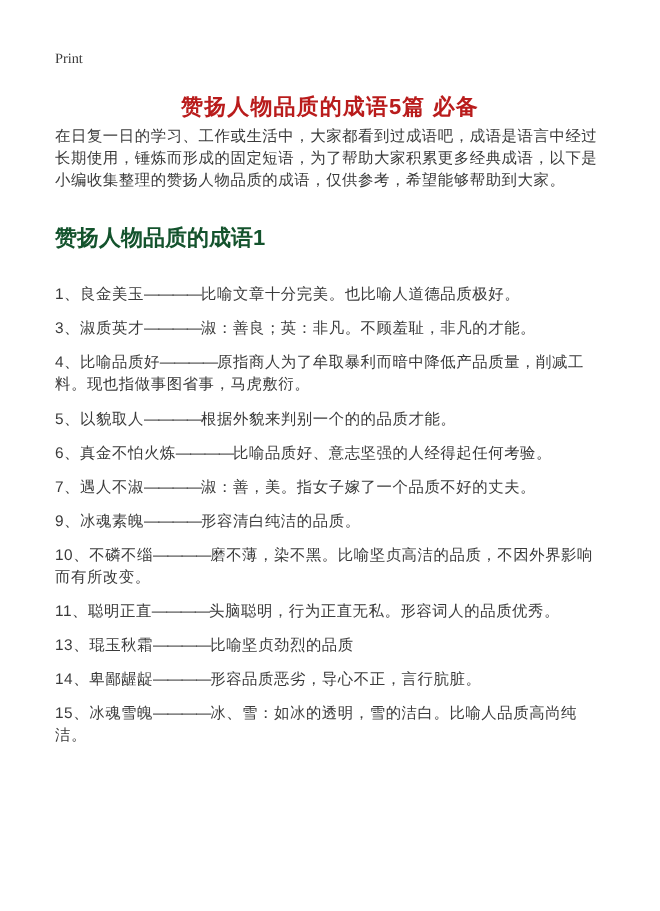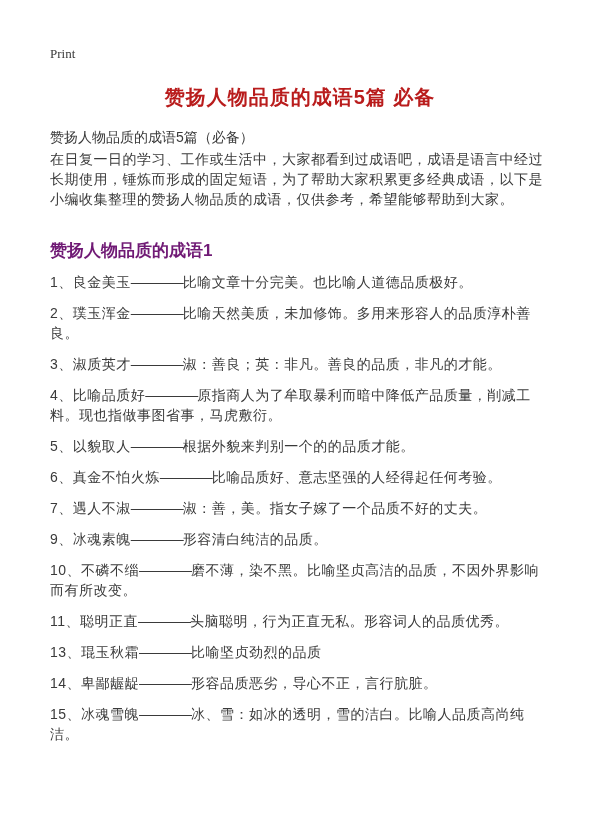--- a/index.html
+++ b/index.html
@@ -41,27 +41,27 @@
     font-size: 14px;
     margin: 18px 0 0 0;
   }
   .intro {
     font-size: 14px;
     line-height: 20px;
     margin: 2px 0 0 0;
     letter-spacing: 0.5px;
   }
   .section-heading {
-    font-size: 17px;
+    font-size: 20px;
     font-weight: bold;
     margin: 30px 0 0 0;
-    color: #701a75;
+    color: #14532d;
   }
   .items {
-    margin-top: 10px;
+    margin-top: 27px;
   }
   .item {
     font-size: 14px;
     line-height: 20px;
     margin: 0 0 11px 0;
     letter-spacing: 0.5px;
   }
   .item .sep {
     letter-spacing: -1px;
     white-space: nowrap;
@@ -69,30 +69,28 @@
 </style>
 </head>
 <body>
 
 <div class="page">
 
   <span class="print-label">Print</span>
 
   <h1 class="doc-title">赞扬人物品质的成语5篇 必备</h1>
 
-  <p class="doc-subtitle">赞扬人物品质的成语5篇（必备）</p>
 
   <p class="intro">在日复一日的学习、工作或生活中，大家都看到过成语吧，成语是语言中经过长期使用，锤炼而形成的固定短语，为了帮助大家积累更多经典成语，以下是小编收集整理的赞扬人物品质的成语，仅供参考，希望能够帮助到大家。</p>
 
   <h2 class="section-heading">赞扬人物品质的成语1</h2>
 
   <div class="items">
       <p class="item"><span>1、</span><span>良金美玉</span><span class="sep">————</span><span>比喻文章十分完美。也比喻人道德品质极好。</span></p>
-      <p class="item"><span>2、</span><span>璞玉浑金</span><span class="sep">————</span><span>比喻天然美质，未加修饰。多用来形容人的品质淳朴善良。</span></p>
-      <p class="item"><span>3、</span><span>淑质英才</span><span class="sep">————</span><span>淑：善良；英：非凡。善良的品质，非凡的才能。</span></p>
+      <p class="item"><span>3、</span><span>淑质英才</span><span class="sep">————</span><span>淑：善良；英：非凡。不顾羞耻，非凡的才能。</span></p>
       <p class="item"><span>4、</span><span>比喻品质好</span><span class="sep">————</span><span>原指商人为了牟取暴利而暗中降低产品质量，削减工料。现也指做事图省事，马虎敷衍。</span></p>
       <p class="item"><span>5、</span><span>以貌取人</span><span class="sep">————</span><span>根据外貌来判别一个的的品质才能。</span></p>
       <p class="item"><span>6、</span><span>真金不怕火炼</span><span class="sep">————</span><span>比喻品质好、意志坚强的人经得起任何考验。</span></p>
       <p class="item"><span>7、</span><span>遇人不淑</span><span class="sep">————</span><span>淑：善，美。指女子嫁了一个品质不好的丈夫。</span></p>
       <p class="item"><span>9、</span><span>冰魂素魄</span><span class="sep">————</span><span>形容清白纯洁的品质。</span></p>
       <p class="item"><span>10、</span><span>不磷不缁</span><span class="sep">————</span><span>磨不薄，染不黑。比喻坚贞高洁的品质，不因外界影响而有所改变。</span></p>
       <p class="item"><span>11、</span><span>聪明正直</span><span class="sep">————</span><span>头脑聪明，行为正直无私。形容词人的品质优秀。</span></p>
       <p class="item"><span>13、</span><span>琨玉秋霜</span><span class="sep">————</span><span>比喻坚贞劲烈的品质</span></p>
       <p class="item"><span>14、</span><span>卑鄙龌龊</span><span class="sep">————</span><span>形容品质恶劣，导心不正，言行肮脏。</span></p>
       <p class="item"><span>15、</span><span>冰魂雪魄</span><span class="sep">————</span><span>冰、雪：如冰的透明，雪的洁白。比喻人品质高尚纯洁。</span></p>

